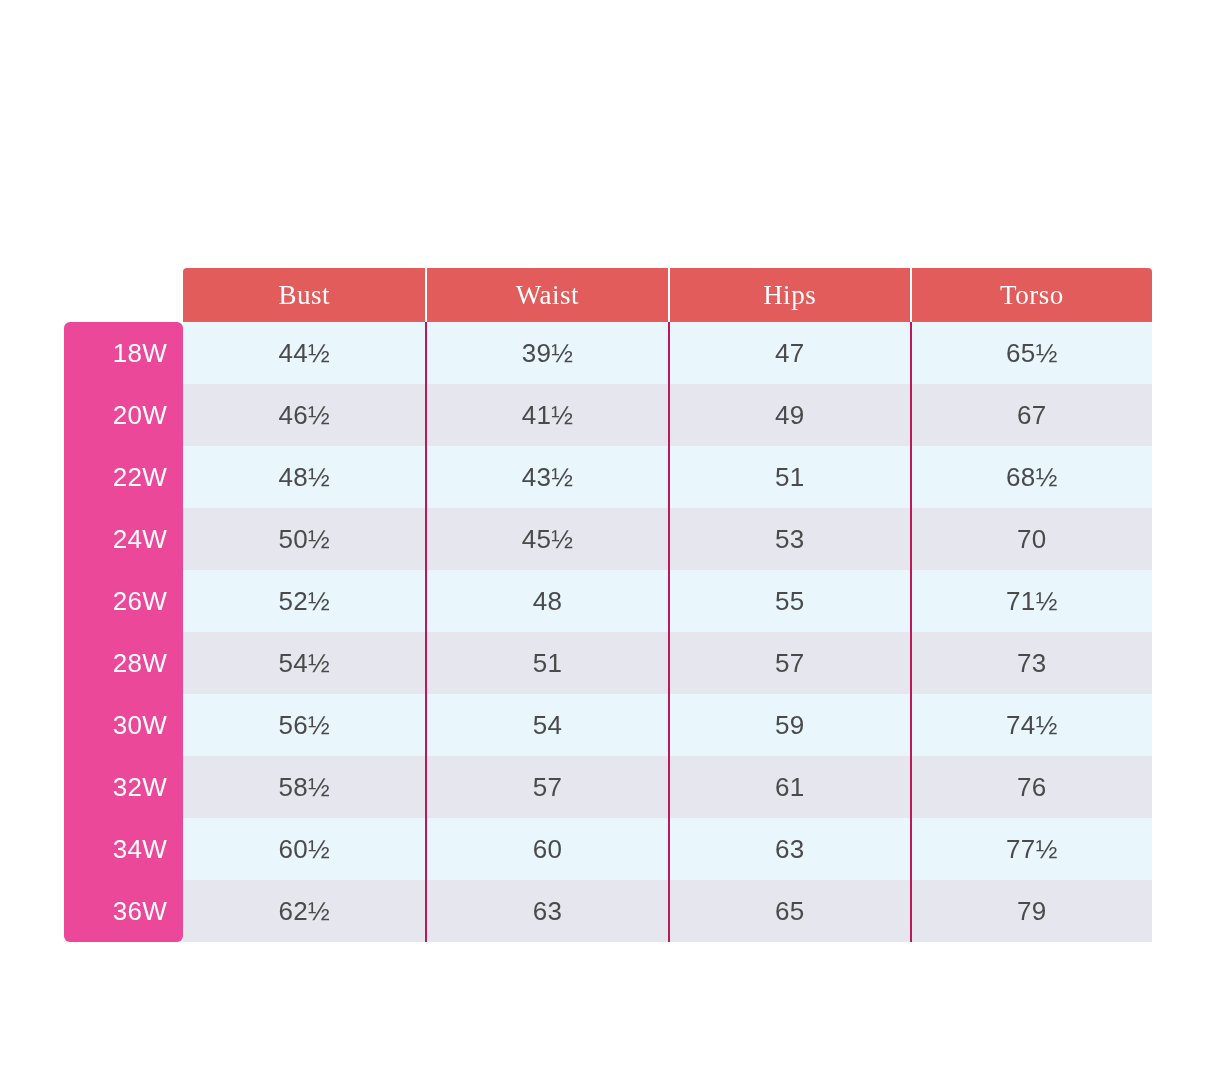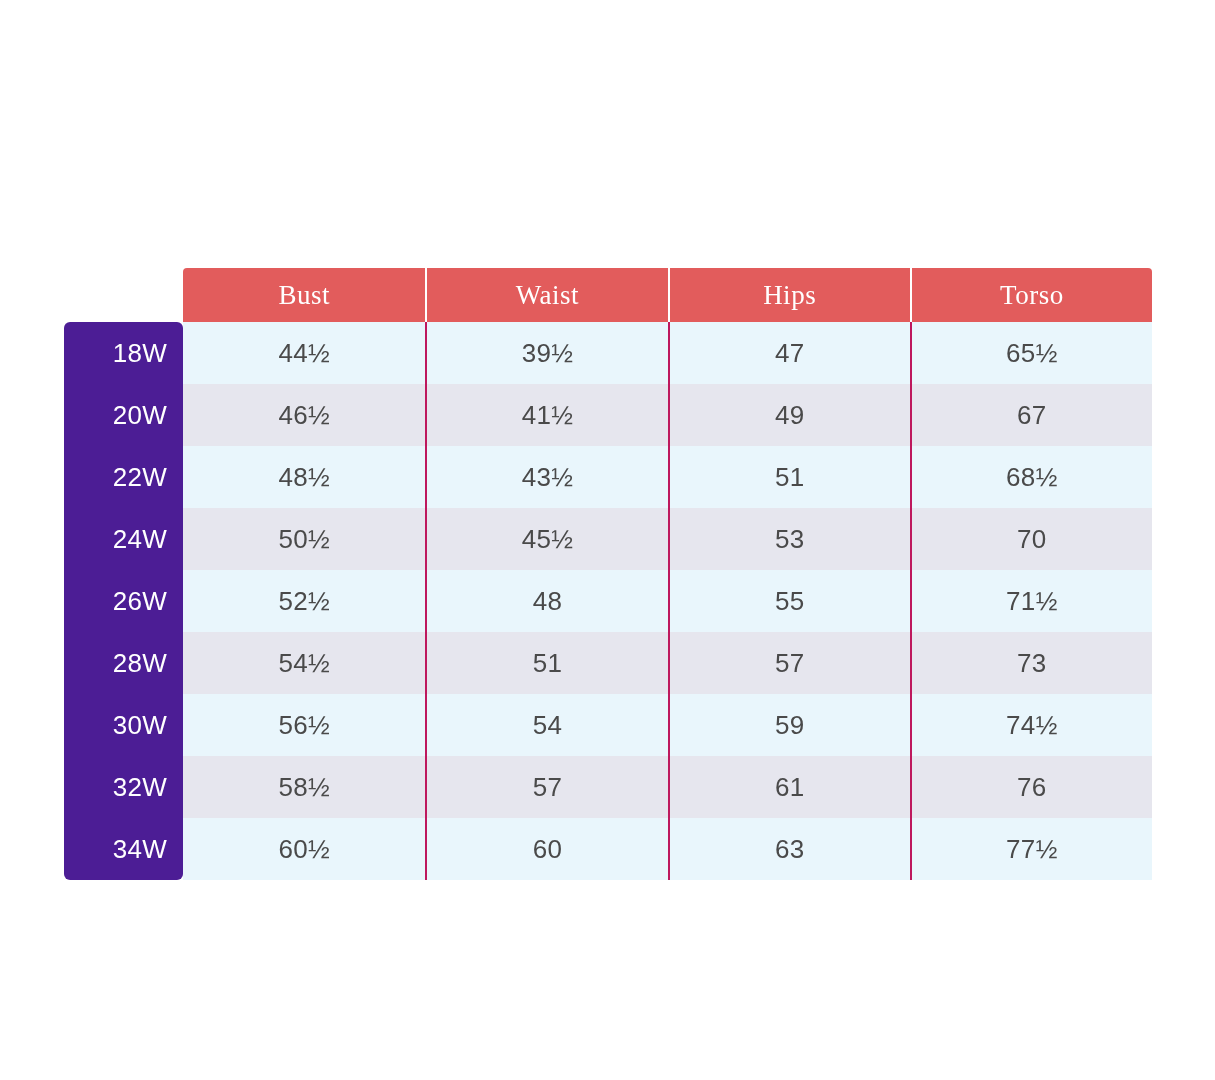--- a/index.html
+++ b/index.html
@@ -49,21 +49,21 @@
     background: transparent;
   }
   thead th.divider {
     border-left: 2px solid #ffffff;
   }
 
   
   tbody th.rowlabel {
     height: 50px;
     padding: 0 16px 0 0;
-    background: #4c1d95;
+    background: #ec4899;
     color: #ffffff;
     font-family: "Liberation Sans", sans-serif;
     font-weight: normal;
     font-size: 26px;
     text-align: right;
     vertical-align: middle;
     letter-spacing: 0.3px;
   }
   tbody td {
     height: 50px;
@@ -176,15 +176,22 @@
         <td class="divider">61</td>
         <td class="divider">76</td>
       </tr>
       <tr class="odd">
         <th class="rowlabel">34W</th>
         <td>60½</td>
         <td class="divider">60</td>
         <td class="divider">63</td>
         <td class="divider">77½</td>
       </tr>
+      <tr class="even">
+        <th class="rowlabel">36W</th>
+        <td>62½</td>
+        <td class="divider">63</td>
+        <td class="divider">65</td>
+        <td class="divider">79</td>
+      </tr>
     </tbody>
   </table>
 </div>
 
 </body></html>

